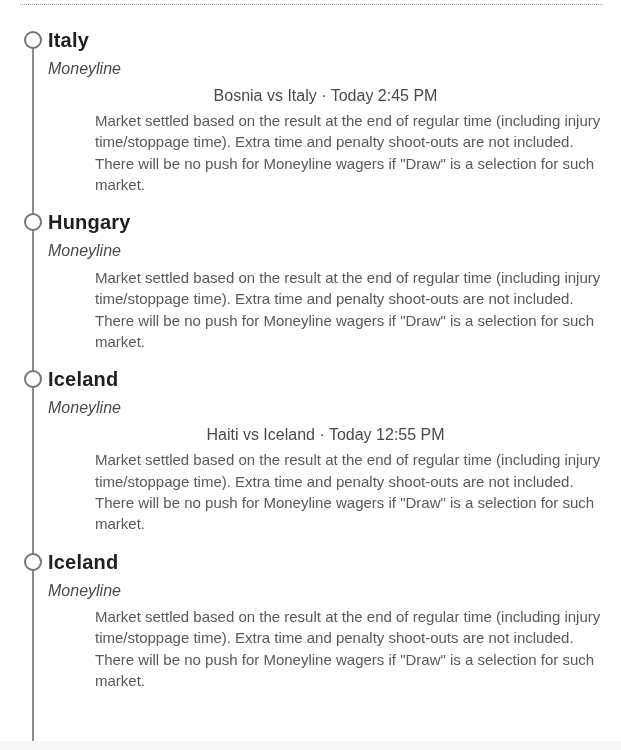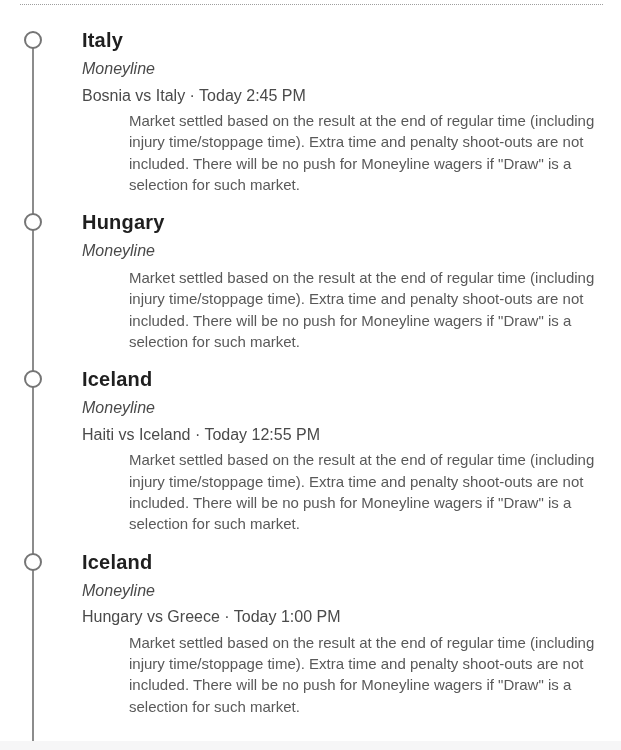--- a/index.html
+++ b/index.html
@@ -37,21 +37,21 @@
   .legs::before {
     content: "";
     position: absolute;
     left: 32px; top: 35px; bottom: 9px;
     width: 2px;
     background: var(--line);
   }
 
   .leg {
     position: relative;
-    padding-left: 82px;
+    padding-left: 48px;
     padding-right: 18px;
     margin-bottom: 15px;
   }
   .circle {
     position: absolute;
     left: 24px; top: 3px;
     width: 18px; height: 18px;
     border: 2px solid var(--circle-border);
     border-radius: 50%;
     background: #ffffff;
@@ -70,20 +70,21 @@
     line-height: 1.35;
     color: var(--subtext);
     margin-bottom: 5px;
     font-style: italic;
   }
   .event {
     font-size: 16px;
     line-height: 1.35;
     color: var(--subtext);
     margin-bottom: 4px;
+    text-align: center;
   }
   .rules {
     font-size: 15px;
     line-height: 21.3px;
     color: var(--desc);
     max-width: 552px;
     margin-left: 47px;
   }
 
   .bottom-band {
@@ -123,21 +124,20 @@
       <div class="selection">Iceland</div>
       <div class="market">Moneyline</div>
       <div class="event">Haiti vs Iceland · Today 12:55 PM</div>
       <p class="rules">Market settled based on the result at the end of regular time (including injury time/stoppage time). Extra time and penalty shoot-outs are not included. There will be no push for Moneyline wagers if "Draw" is a selection for such market.</p>
     </div>
 
     <div class="leg">
       <span class="circle"></span>
       <div class="selection">Iceland</div>
       <div class="market">Moneyline</div>
-      <div class="event">Hungary vs Greece · Today 1:00 PM</div>
       <p class="rules">Market settled based on the result at the end of regular time (including injury time/stoppage time). Extra time and penalty shoot-outs are not included. There will be no push for Moneyline wagers if "Draw" is a selection for such market.</p>
     </div>
 
   </div>
 
   <div class="bottom-band"></div>
 
 </div>
 
 </body></html>

